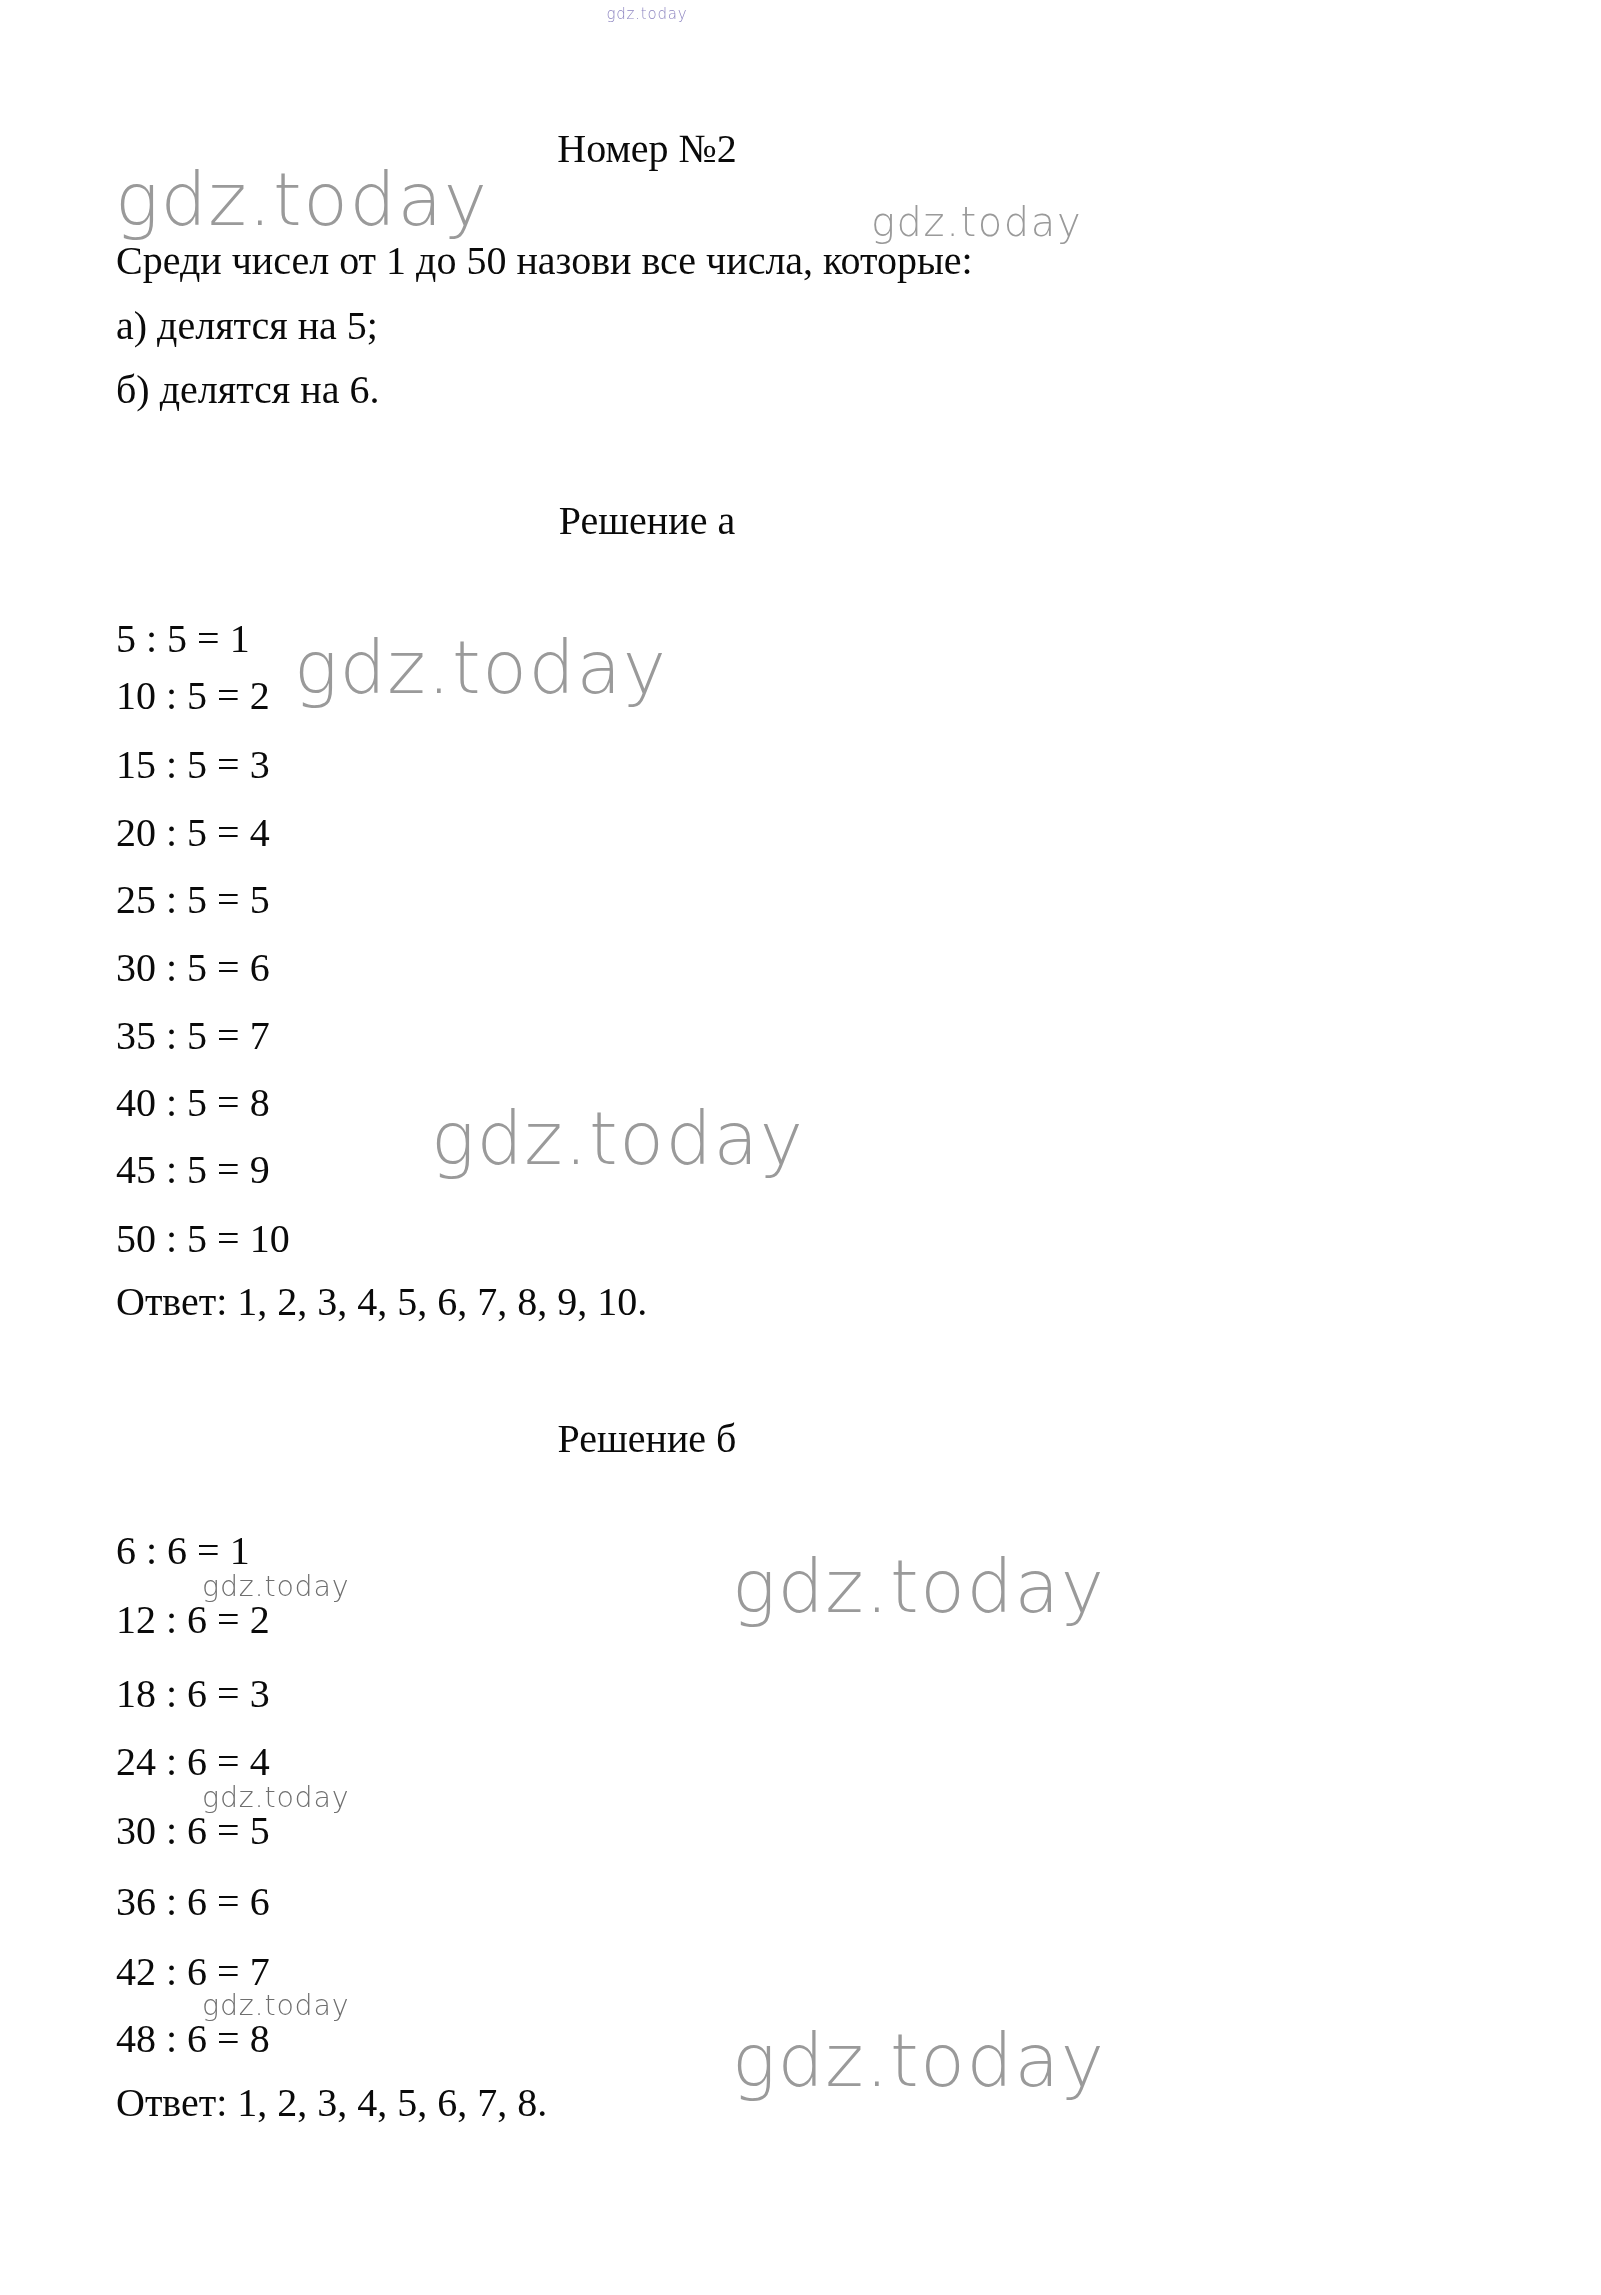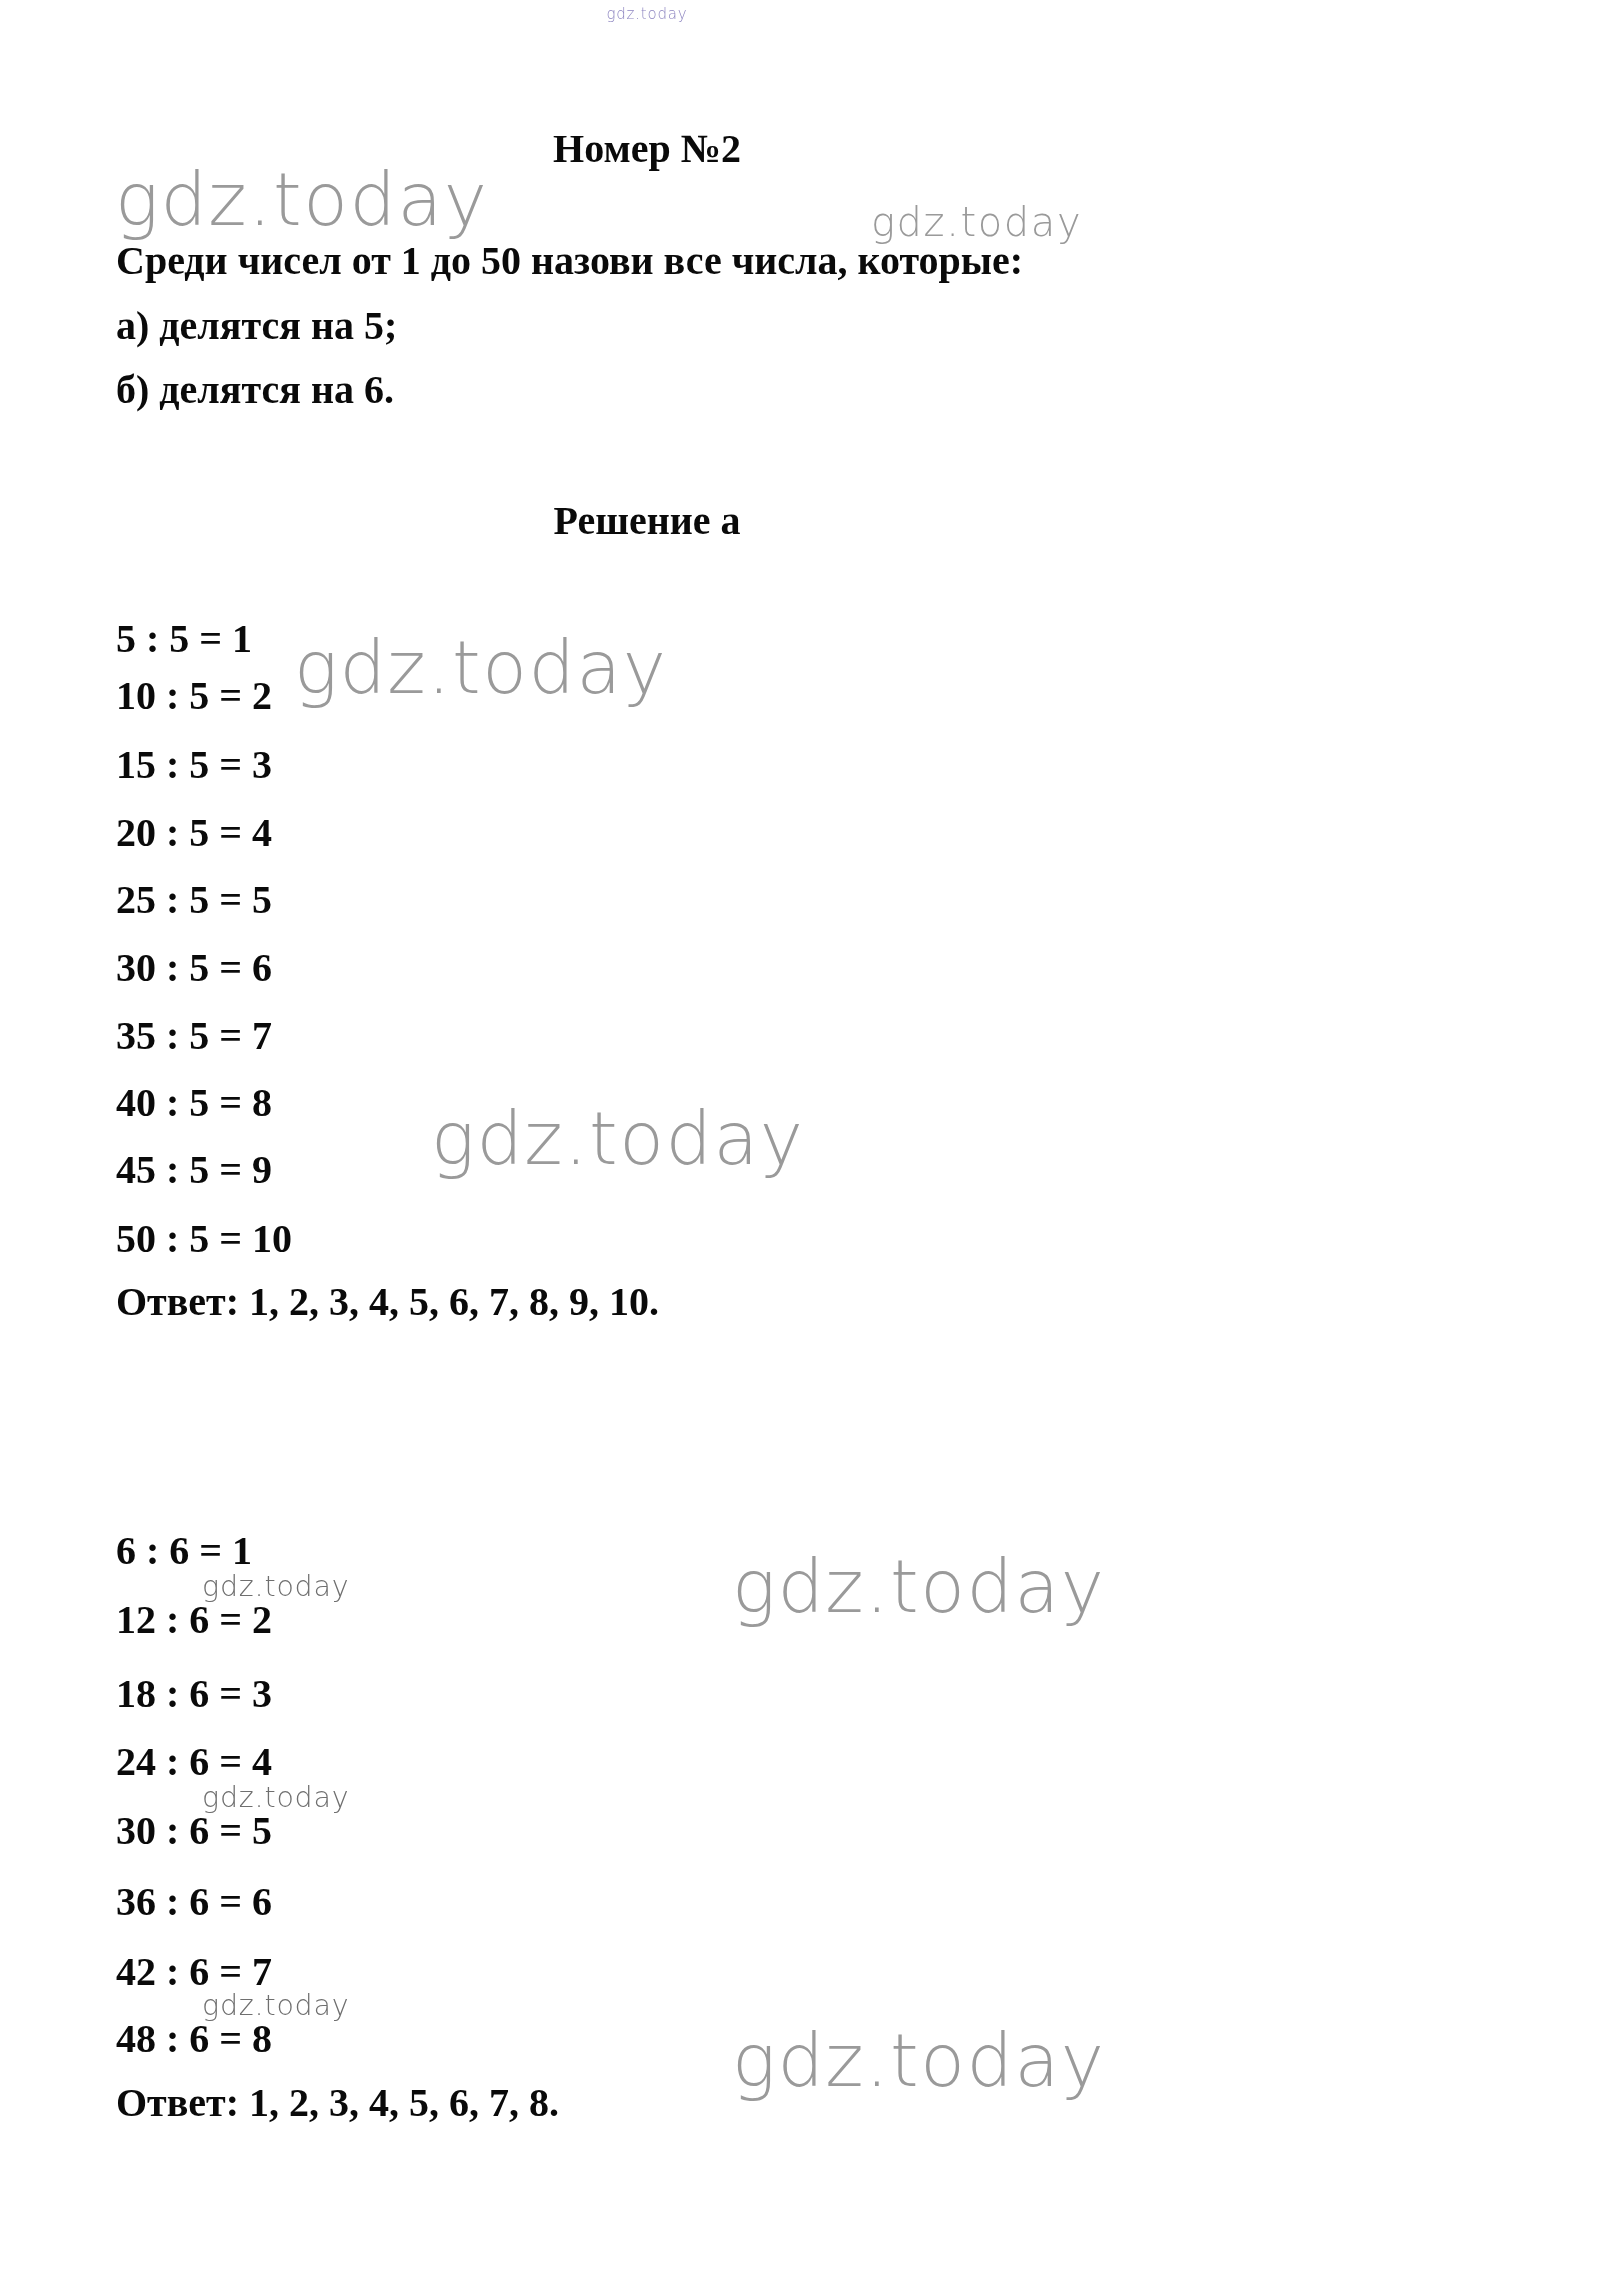--- a/index.html
+++ b/index.html
@@ -14,21 +14,20 @@
     background: #ffffff;
     font-family: "Liberation Serif", serif;
     color: #0a0a0a;
     overflow: hidden;
   }
   .txt {
     position: absolute;
     font-size: 40px;
     line-height: 1.2;
     white-space: nowrap;
-    font-weight: bold;
   }
   .centered {
     left: 0;
     width: 100%;
     text-align: center;
   }
   .left-col {
     left: 116px;
   }
   
@@ -93,20 +92,21 @@
   <div class="txt left-col" style="top:809px;">20 : 5 = 4</div>
   <div class="txt left-col" style="top:876px;">25 : 5 = 5</div>
   <div class="txt left-col" style="top:944px;">30 : 5 = 6</div>
   <div class="txt left-col" style="top:1012px;">35 : 5 = 7</div>
   <div class="txt left-col" style="top:1079px;">40 : 5 = 8</div>
   <div class="txt left-col" style="top:1146px;">45 : 5 = 9</div>
   <div class="txt left-col" style="top:1215px;">50 : 5 = 10</div>
 
   <div class="txt left-col" style="top:1278px;">Ответ: 1, 2, 3, 4, 5, 6, 7, 8, 9, 10.</div>
 
+  <div class="txt centered" style="top:1415px;">Решение б</div>
 
   <div class="txt left-col" style="top:1527px;">6 : 6 = 1</div>
   <div class="txt left-col" style="top:1596px;text-align:center;">12 : 6 = 2</div>
   <div class="txt left-col" style="top:1670px;">18 : 6 = 3</div>
   <div class="txt left-col" style="top:1738px;">24 : 6 = 4</div>
   <div class="txt left-col" style="top:1807px;">30 : 6 = 5</div>
   <div class="txt left-col" style="top:1878px;">36 : 6 = 6</div>
   <div class="txt left-col" style="top:1948px;">42 : 6 = 7</div>
   <div class="txt left-col" style="top:2015px;">48 : 6 = 8</div>
 

